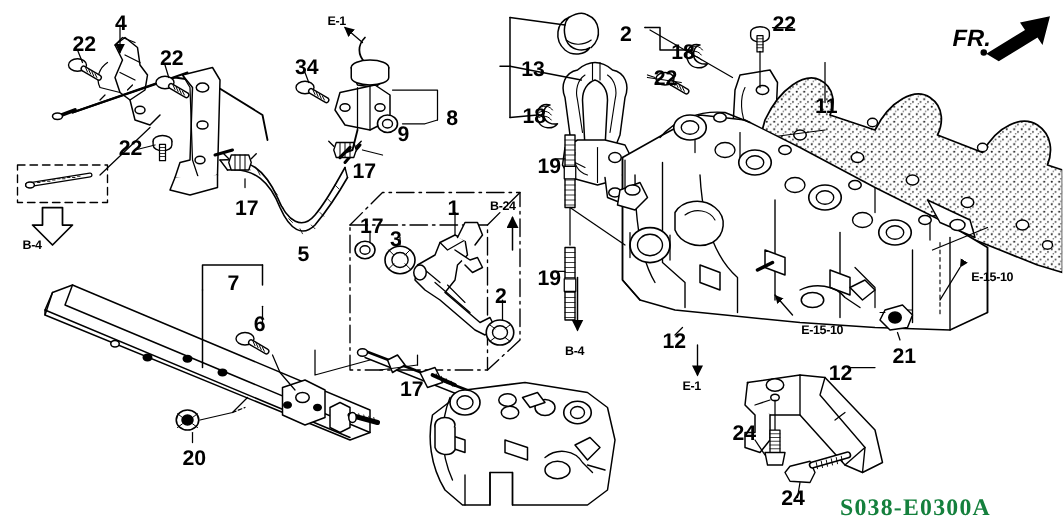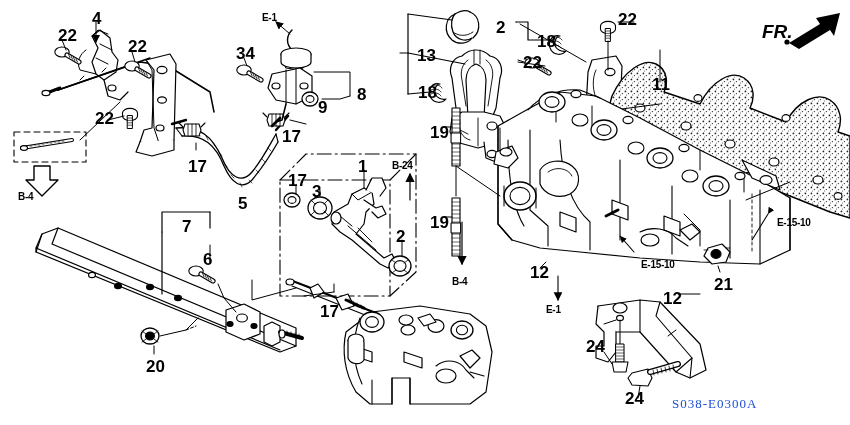--- a/index.html
+++ b/index.html
@@ -4,22 +4,22 @@
 <style>
   html,body{margin:0;padding:0;background:#fff;}
   #page{position:relative;width:850px;height:425px;background:#ffffff;overflow:hidden;
         font-family:"Liberation Sans",sans-serif;}
   #art{position:absolute;left:0;top:0;width:850px;height:425px;}
   .cal{position:absolute;font-family:"Liberation Sans",sans-serif;font-weight:bold;
        color:#000;line-height:1;white-space:nowrap;}
   .num{font-size:17px;}
   .ref{font-size:10px;letter-spacing:-0.3px;}
   .fr{font-size:19px;font-style:italic;font-weight:bold;}
-  .code{position:absolute;font-family:"Liberation Serif",serif;font-size:13px;
-        letter-spacing:1px;color:#1d4ed8;white-space:nowrap;}
+  .code{position:absolute;font-family:"Liberation Serif",serif;font-size:19px;
+        letter-spacing:1px;color:#15803d;white-space:nowrap;font-weight:bold;}
 </style>
 </head>
 <body>
 
 <div id="page">
 
   <svg id="art" viewBox="0 0 850 425">
     <defs>
       <pattern id="stipple" width="6" height="6" patternUnits="userSpaceOnUse">
         <rect width="6" height="6" fill="#fff"></rect>

